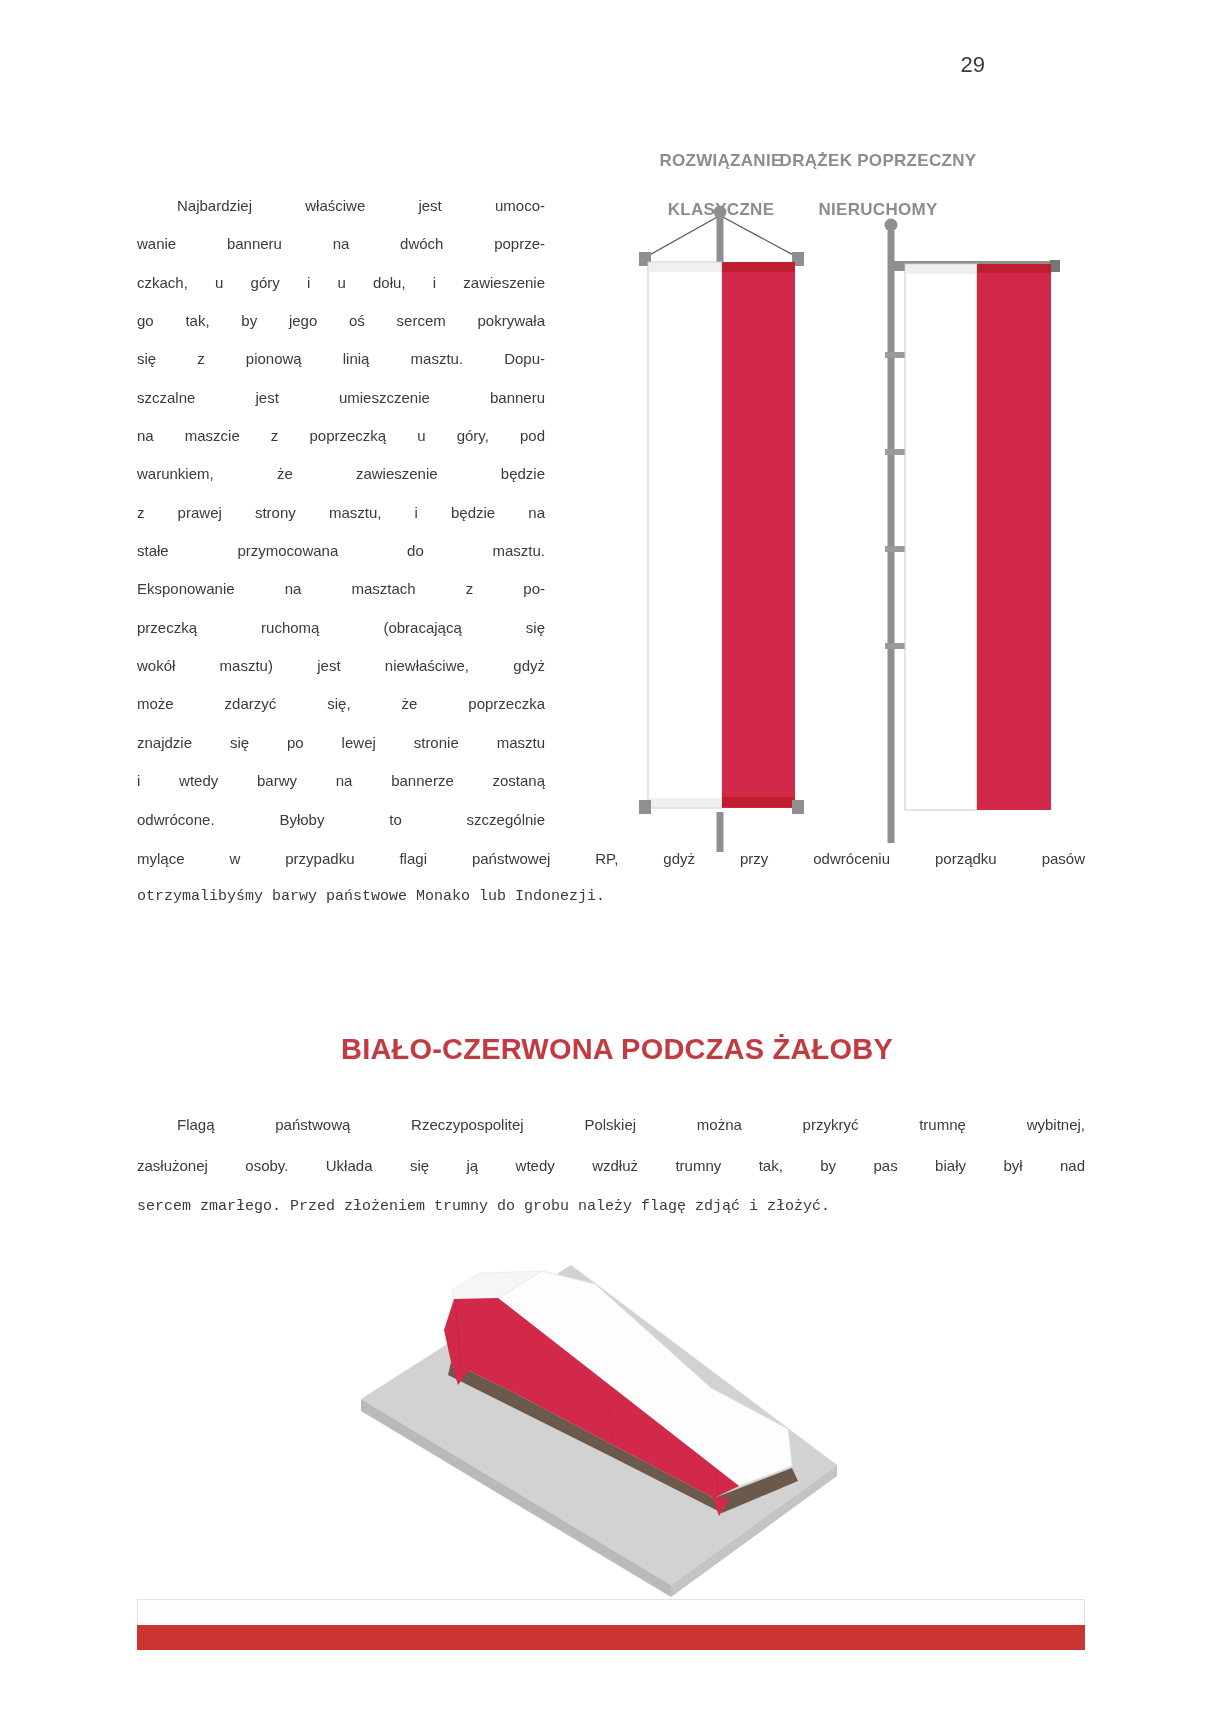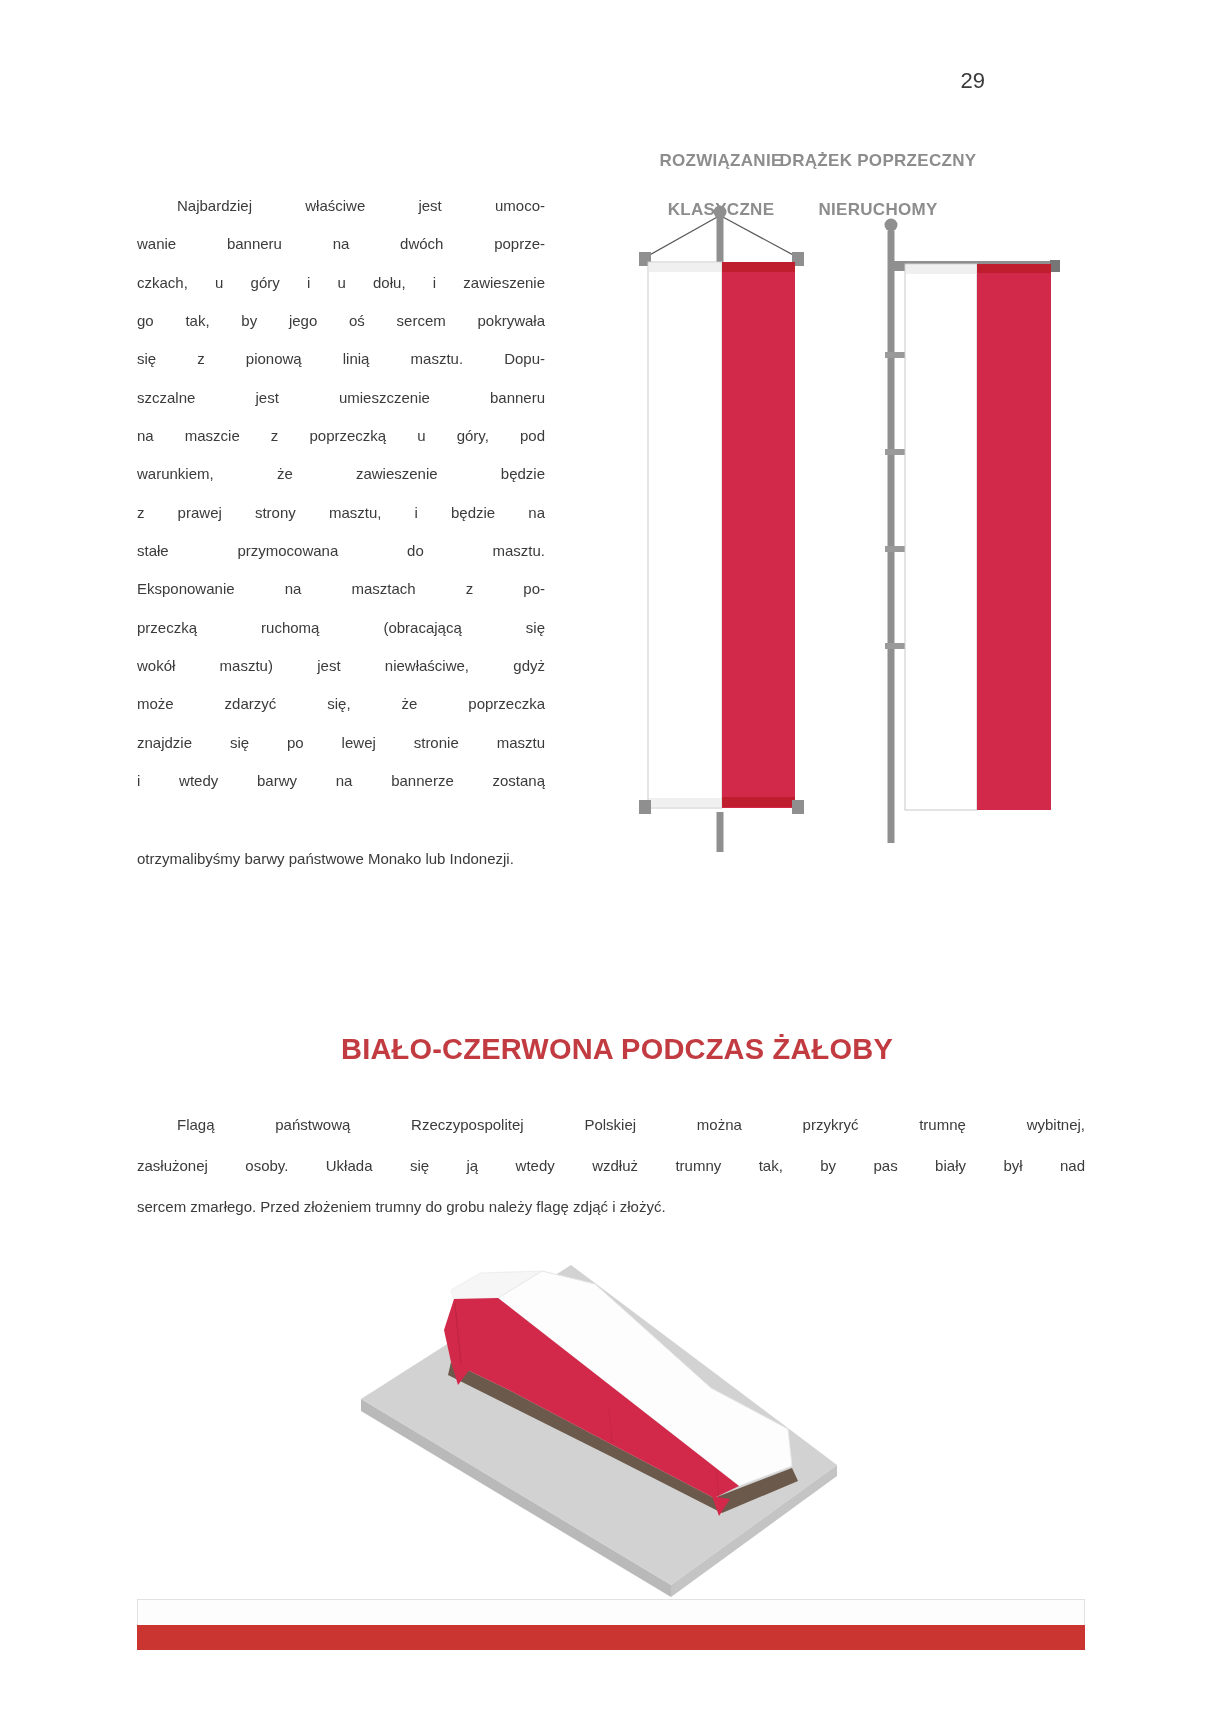--- a/index.html
+++ b/index.html
@@ -1,29 +1,29 @@
 <!DOCTYPE html>
 <html><head>
 <meta charset="utf-8">
 <style>
   html,body{margin:0;padding:0;background:#ffffff;}
   .page{position:relative;width:1205px;height:1732px;background:#ffffff;overflow:hidden;
         font-family:"Liberation Sans", sans-serif;color:#3b3b3b;}
-  .pagenum{position:absolute;left:925px;top:68px;width:60px;text-align:right;
+  .pagenum{position:absolute;left:925px;top:52px;width:60px;text-align:right;
            font-size:22px;color:#3a3a3a;}
   
   .tblock{position:absolute;font-size:15px;color:#3b3b3b;}
   .col{left:137px;top:187px;width:408px;}
   .wide{left:137px;top:840px;width:948px;}
   .mourn{left:137px;top:1104px;width:948px;}
   .col .ln{height:38.35px;line-height:38.35px;}
   .wide .ln{height:38.3px;line-height:38.3px;}
   .mourn .ln{height:41px;line-height:41px;}
   .ln{text-align:justify;text-align-last:justify;white-space:nowrap;}
-  .ln.plain{text-align-last:left;}
+  .ln.plain{text-align-last:left;font-family:Liberation Mono, monospace;}
   .ln.indent{padding-left:40px;}
   .heading{position:absolute;left:137px;top:1033px;width:960px;font-size:29px;font-weight:bold;
            color:#C23B41;letter-spacing:.2px;text-align:center;}
   
   .fig-label{position:absolute;width:300px;text-align:center;font-size:17px;font-weight:bold;
              color:#8D8D8D;letter-spacing:.3px;height:22px;line-height:22px;}
   .lab-l{left:571px;} .lab-r{left:728px;}
   .row1{top:150px;} .row2{top:172px;margin-top:27px;}
   .figsvg{position:absolute;}
   
@@ -89,23 +89,25 @@
       <div class="ln">na maszcie z poprzeczką u góry, pod</div>
       <div class="ln">warunkiem, że zawieszenie będzie</div>
       <div class="ln">z prawej strony masztu, i będzie na</div>
       <div class="ln">stałe przymocowana do masztu.</div>
       <div class="ln">Eksponowanie na masztach z po-</div>
       <div class="ln">przeczką ruchomą (obracającą się</div>
       <div class="ln">wokół masztu) jest niewłaściwe, gdyż</div>
       <div class="ln">może zdarzyć się, że poprzeczka</div>
       <div class="ln">znajdzie się po lewej stronie masztu</div>
       <div class="ln">i wtedy barwy na bannerze zostaną</div>
+      <div class="ln">odwrócone. Byłoby to szczególnie</div>
     </div>
 
   <div class="tblock wide">
+      <div class="ln">mylące w przypadku flagi państwowej RP, gdyż przy odwróceniu porządku pasów</div>
       <div class="ln plain">otrzymalibyśmy barwy państwowe Monako lub Indonezji.</div>
     </div>
 
   <div class="heading">BIAŁO-CZERWONA PODCZAS ŻAŁOBY</div>
 
   <div class="tblock mourn">
       <div class="ln indent">Flagą państwową Rzeczypospolitej Polskiej można przykryć trumnę wybitnej,</div>
       <div class="ln">zasłużonej osoby. Układa się ją wtedy wzdłuż trumny tak, by pas biały był nad</div>
       <div class="ln plain">sercem zmarłego. Przed złożeniem trumny do grobu należy flagę zdjąć i złożyć.</div>
     </div>

